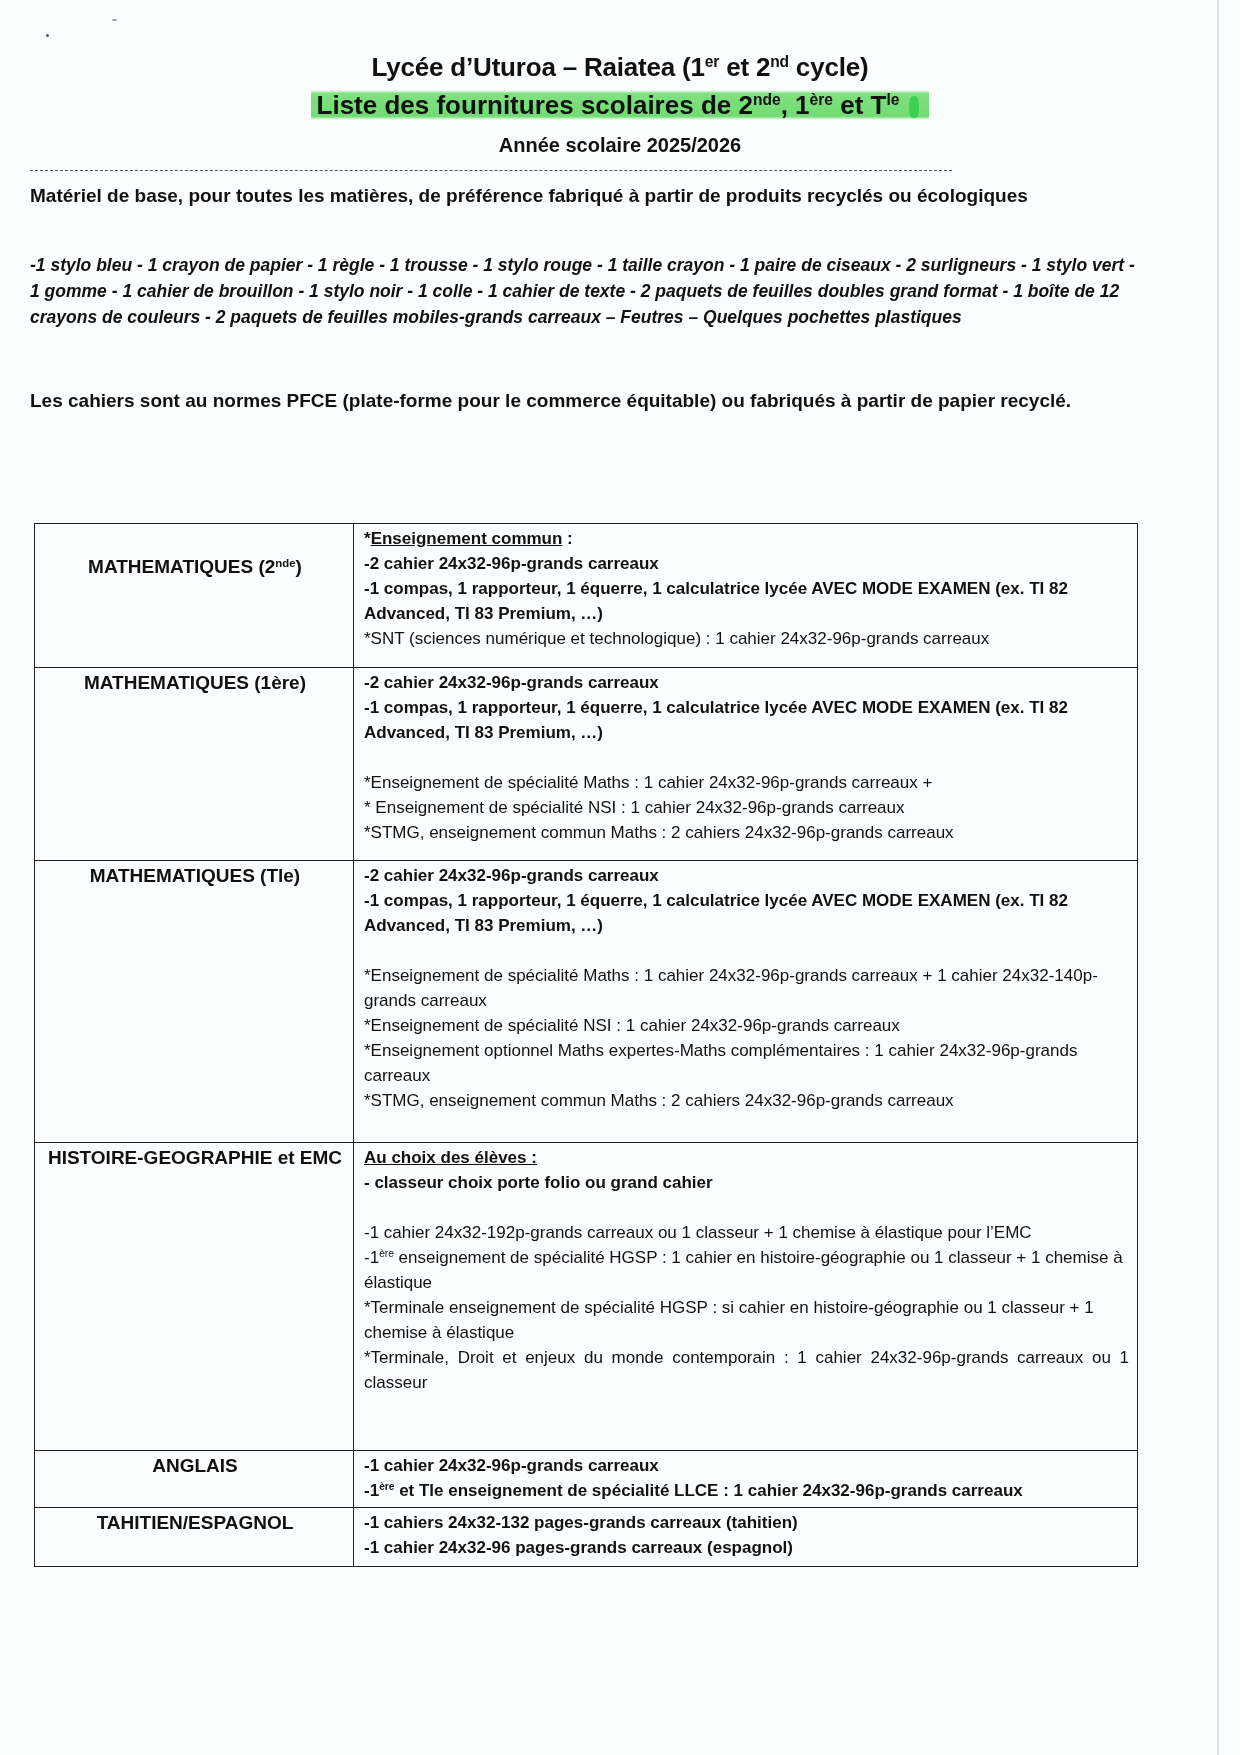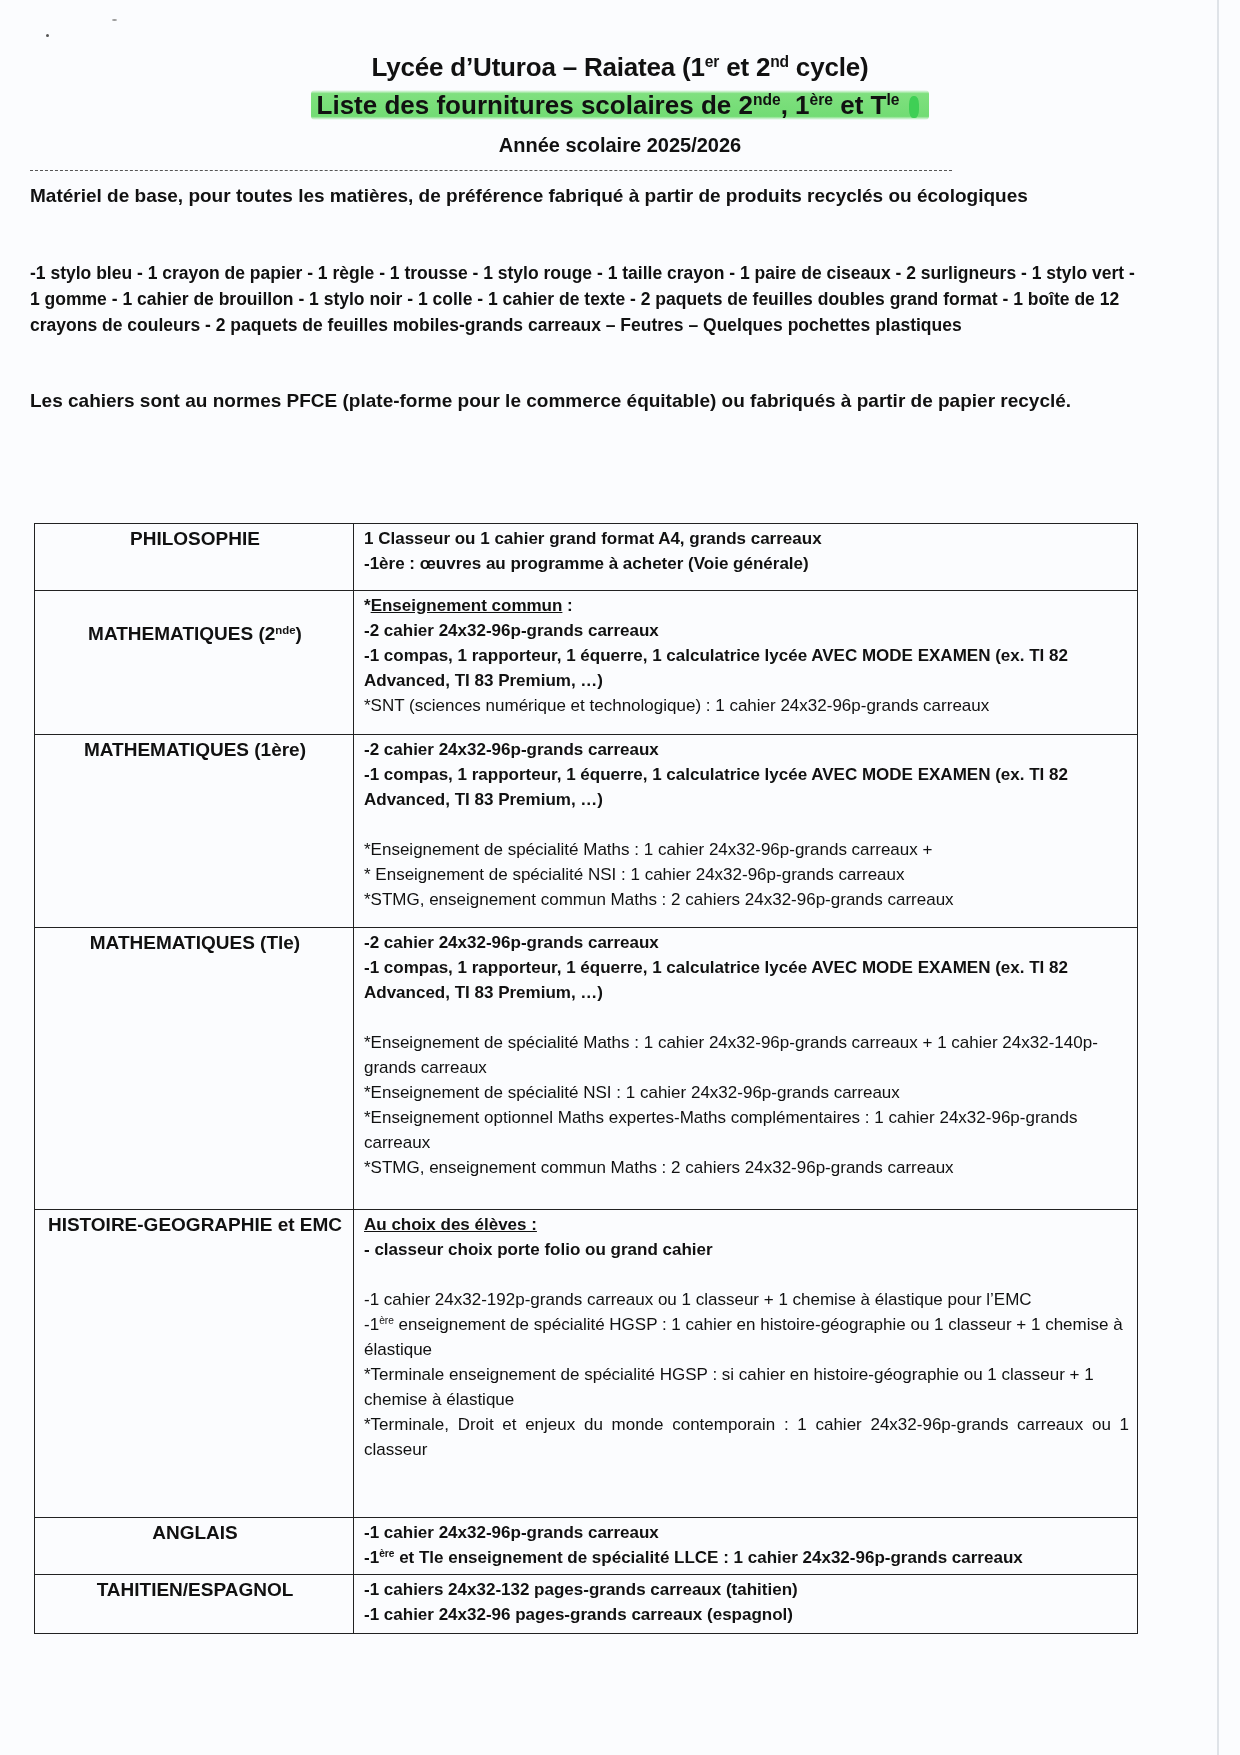--- a/index.html
+++ b/index.html
@@ -20,21 +20,21 @@
     padding:0 10px 0 6px; border-radius:4px;
   }
   .hl-tip { display:inline-block; width:10px; height:22px; background:#3fcf55; border-radius:40%; vertical-align:middle; margin-left:10px; }
   sup { font-size:0.6em; vertical-align:0.55em; line-height:0; }
   .dashes {
     position:absolute; left:30px; top:170px; width:922px; height:0;
     border-top:1.5px dashed #555;
   }
   .para { position:absolute; left:30px; width:1112px; font-weight:bold; font-size:19px; line-height:28px; }
   .p1 { top:182px; text-align:justify; text-align-last:left; }
-  .p2 { top:260px; font-size:17.5px; line-height:26px; }
+  .p2 { top:252px; font-size:17.5px; line-height:26px;font-style:italic; }
   .p3 { top:387px; }
   table.supplies {
     position:absolute; left:34px; top:523px; width:1104px;
     border-collapse:collapse; font-size:17.5px;
   }
   table.supplies td { border:1.5px solid #222; vertical-align:top; padding:2px 8px 2px 10px; line-height:25px; }
   td.subject { width:300px; text-align:center; font-weight:bold; font-size:19px; padding-top:4px; }
   td.items { font-size:17px; }
   .it { display:block; }
   .b { font-weight:bold; }
@@ -57,27 +57,20 @@
 <div class="header h3">Année scolaire 2025/2026</div>
 
 <div class="dashes"></div>
 
 <div class="para p1">Matériel de base, pour toutes les matières, de préférence fabriqué à partir de produits recyclés ou écologiques</div>
 <div class="para p2">-1 stylo bleu - 1 crayon de papier - 1 règle - 1 trousse - 1 stylo rouge - 1 taille crayon - 1 paire de ciseaux - 2 surligneurs - 1 stylo vert - 1 gomme - 1 cahier de brouillon - 1 stylo noir - 1 colle - 1 cahier de texte - 2 paquets de feuilles doubles grand format - 1 boîte de 12 crayons de couleurs - 2 paquets de feuilles mobiles-grands carreaux – Feutres – Quelques pochettes plastiques</div>
 <div class="para p3">Les cahiers sont au normes PFCE (plate-forme pour le commerce équitable) ou fabriqués à partir de papier recyclé.</div>
 
 <table class="supplies">
   <tbody>
-  <tr style="height:67px;">
-    <td class="subject">PHILOSOPHIE</td>
-    <td class="items b">
-      <span class="it"> 1 Classeur ou 1 cahier grand format A4, grands carreaux</span>
-      <span class="it">-1ère : œuvres au programme à acheter (Voie générale)</span>
-    </td>
-  </tr>
   <tr style="height:144px;">
     <td class="subject subj-mid"><span>MATHEMATIQUES (2</span><sup>nde</sup><span>)</span></td>
     <td class="items b">
       <span class="it"><span>*</span><span class="u">Enseignement commun</span><span> :</span></span>
       <span class="it">-2 cahier 24x32-96p-grands carreaux</span>
       <span class="it">-1 compas, 1 rapporteur, 1 équerre, 1 calculatrice lycée AVEC MODE EXAMEN (ex. TI 82 Advanced, TI 83 Premium, …)</span>
       <span class="it n">*SNT (sciences numérique et technologique) : 1 cahier 24x32-96p-grands carreaux</span>
     </td>
   </tr>
   <tr style="height:193px;margin-top:48px;">

